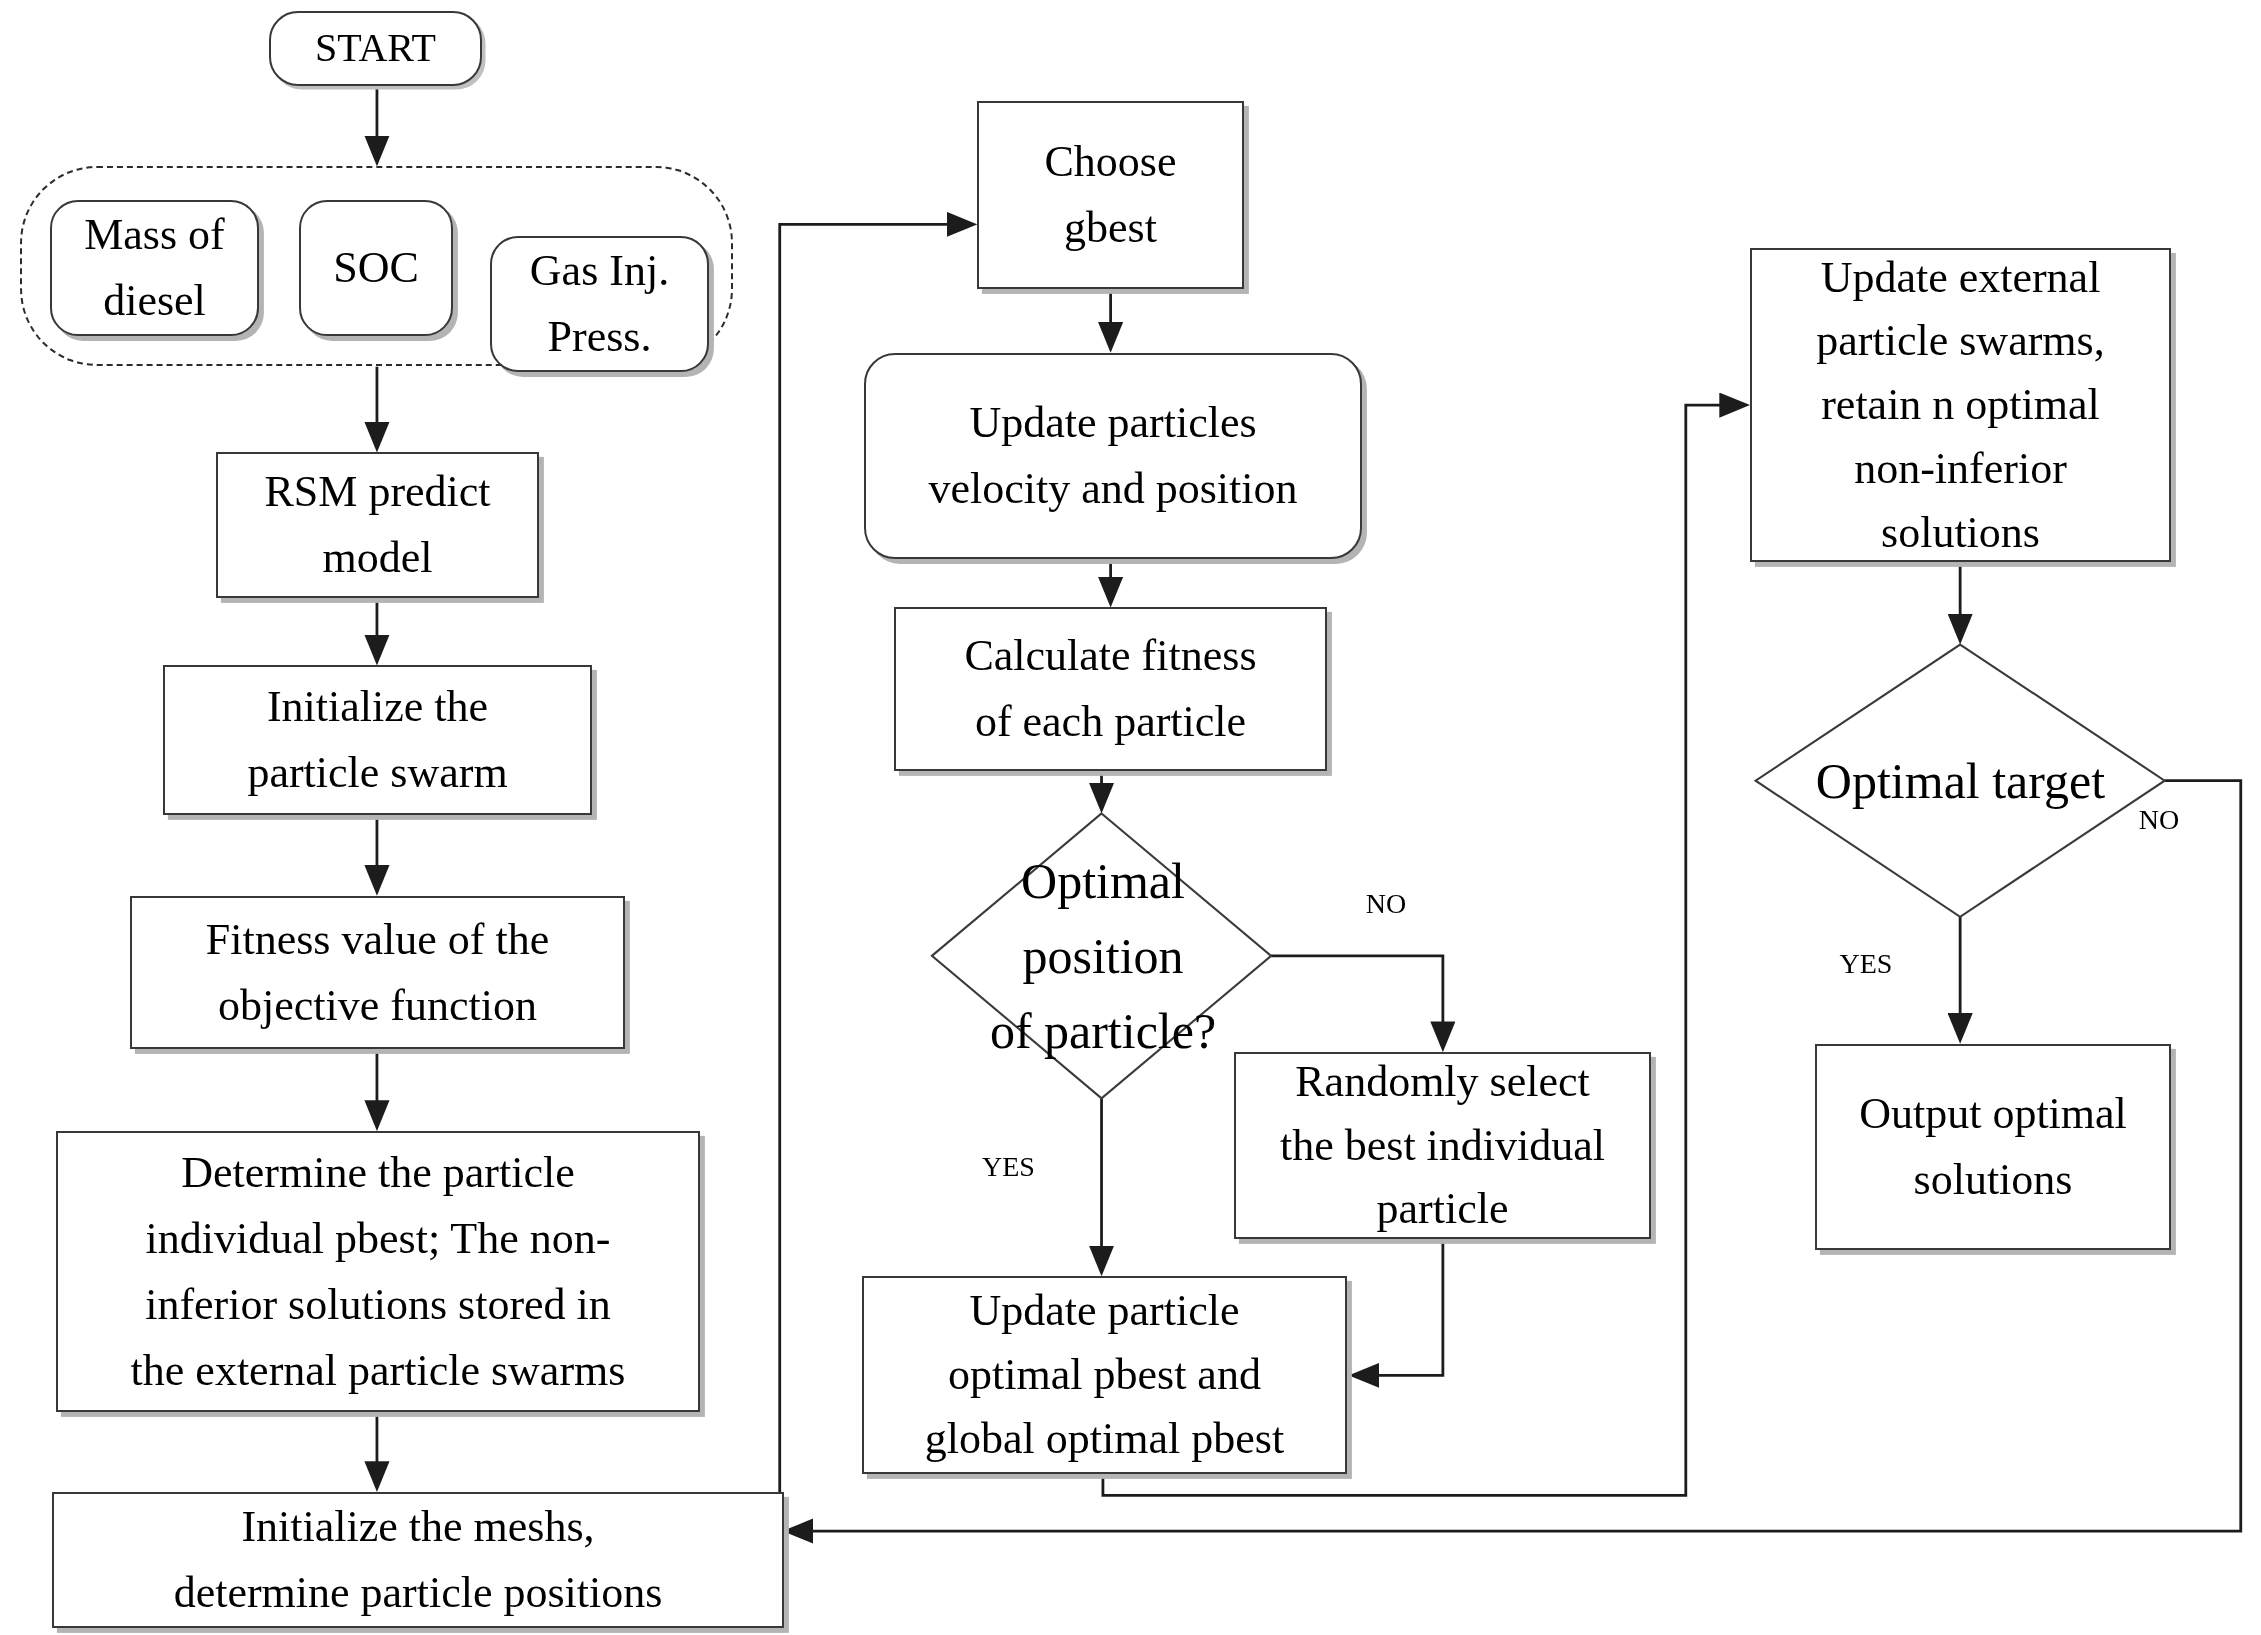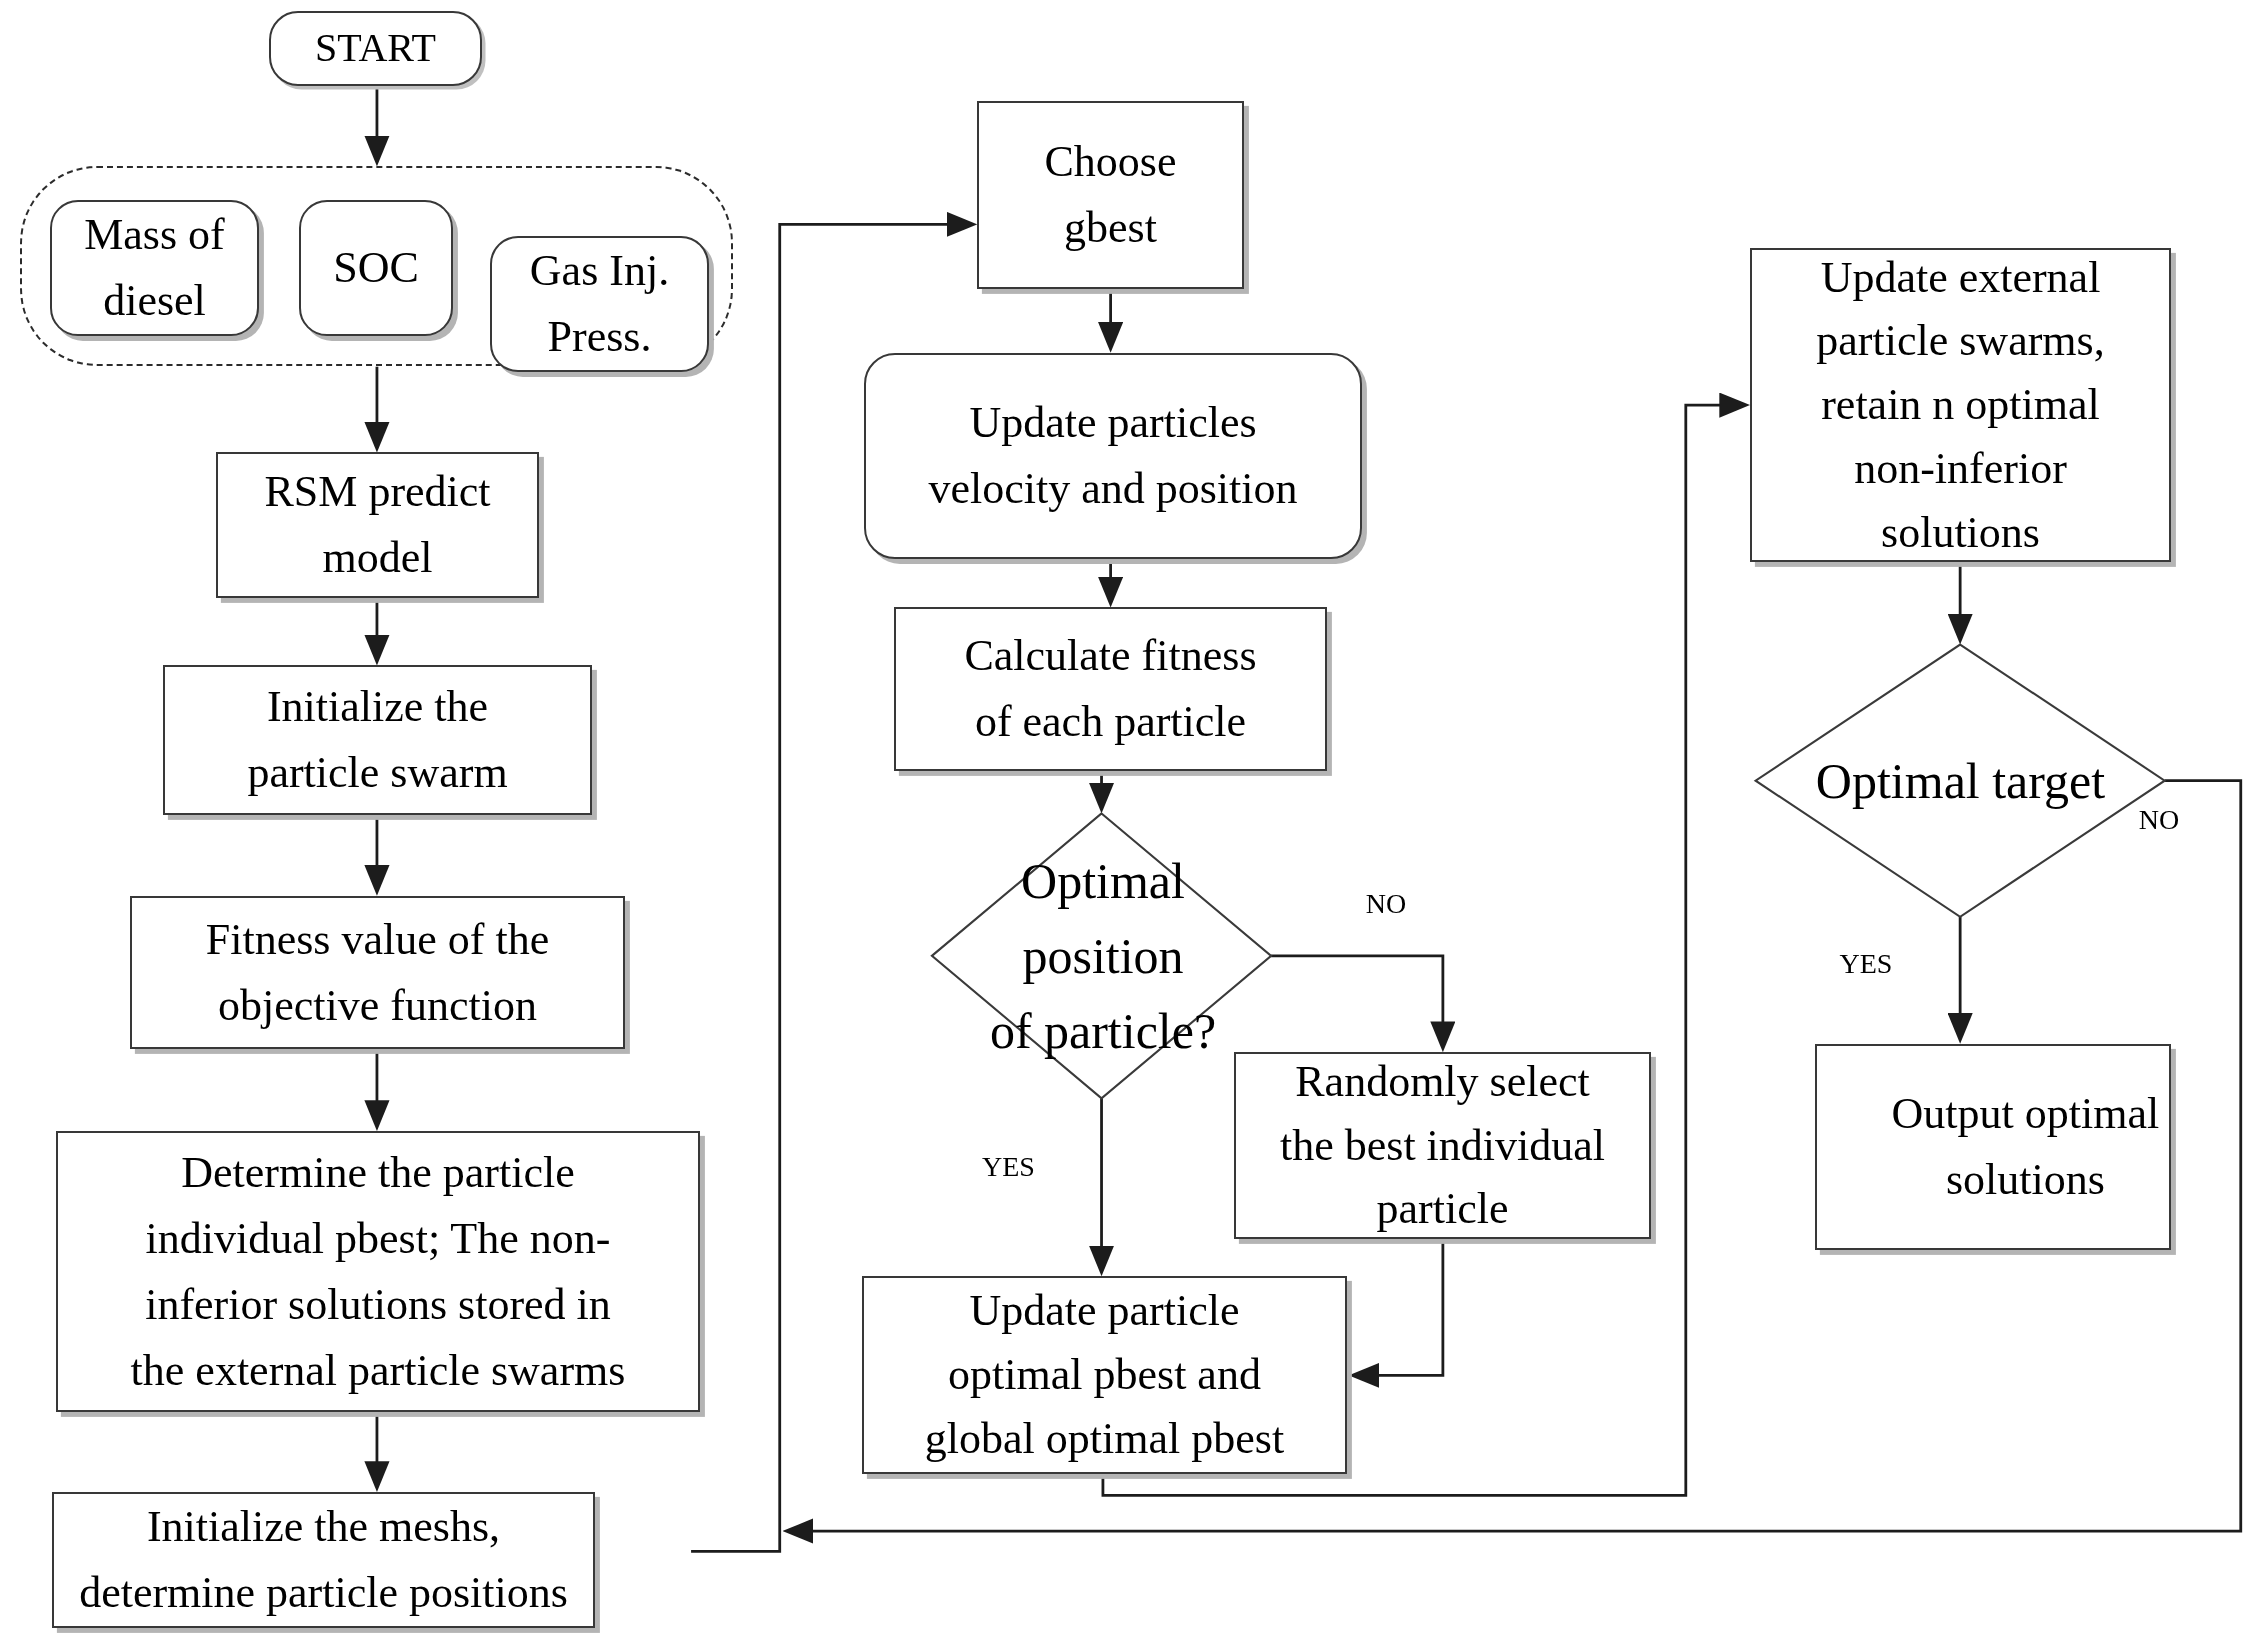--- a/index.html
+++ b/index.html
@@ -136,21 +136,21 @@
   <div class="node" style="left:56px; top:1131px; width:644px; height:281px;">
     <span class="node-label">Determine the particle
 individual pbest; The non-
 inferior solutions stored in
 the external particle swarms</span>
   </div>
   <div class="node" style="left:130px; top:896px; width:495px; height:153px;">
     <span class="node-label">Fitness value of the
 objective function</span>
   </div>
-  <div class="node" style="left:52px; top:1492px; width:543px; height:136px;">
+  <div class="node" style="left:52px; top:1492px; width:732px; height:136px;">
     <span class="node-label">Initialize the meshs,
 determine particle positions</span>
   </div>
 
   <div class="node" style="left:977px; top:101px; width:267px; height:188px;">
     <span class="node-label">Choose
 gbest</span>
   </div>
   <div class="node" style="left:864px; top:353px; width:498px; height:206px;border-radius:31px;">
     <span class="node-label">Update particles
@@ -178,21 +178,21 @@
   <div class="node" style="left:1750px; top:248px; width:421px; height:314px; line-height:1.45;">
     <span class="node-label">Update external
 particle swarms,
 retain n optimal
 non-inferior
 solutions</span>
   </div>
 
   <div class="diamond-label" style="left:1756px; top:746px; width:409px; height:70px;">Optimal target</div>
 
-  <div class="node" style="left:1815px; top:1044px; width:356px; height:206px;justify-content:flex-end;">
+  <div class="node" style="left:1815px; top:1044px; width:356px; height:206px;">
     <span class="node-label">Output optimal
 solutions</span>
   </div>
 
   <div class="branch-label" style="left:942px; top:1151px; width:133px;">YES</div>
   <div class="branch-label" style="left:1316px; top:888px; width:140px;">NO</div>
   <div class="branch-label" style="left:1796px; top:948px; width:140px;">YES</div>
   <div class="branch-label" style="left:2089px; top:804px; width:140px;">NO</div>
 
 </div>

